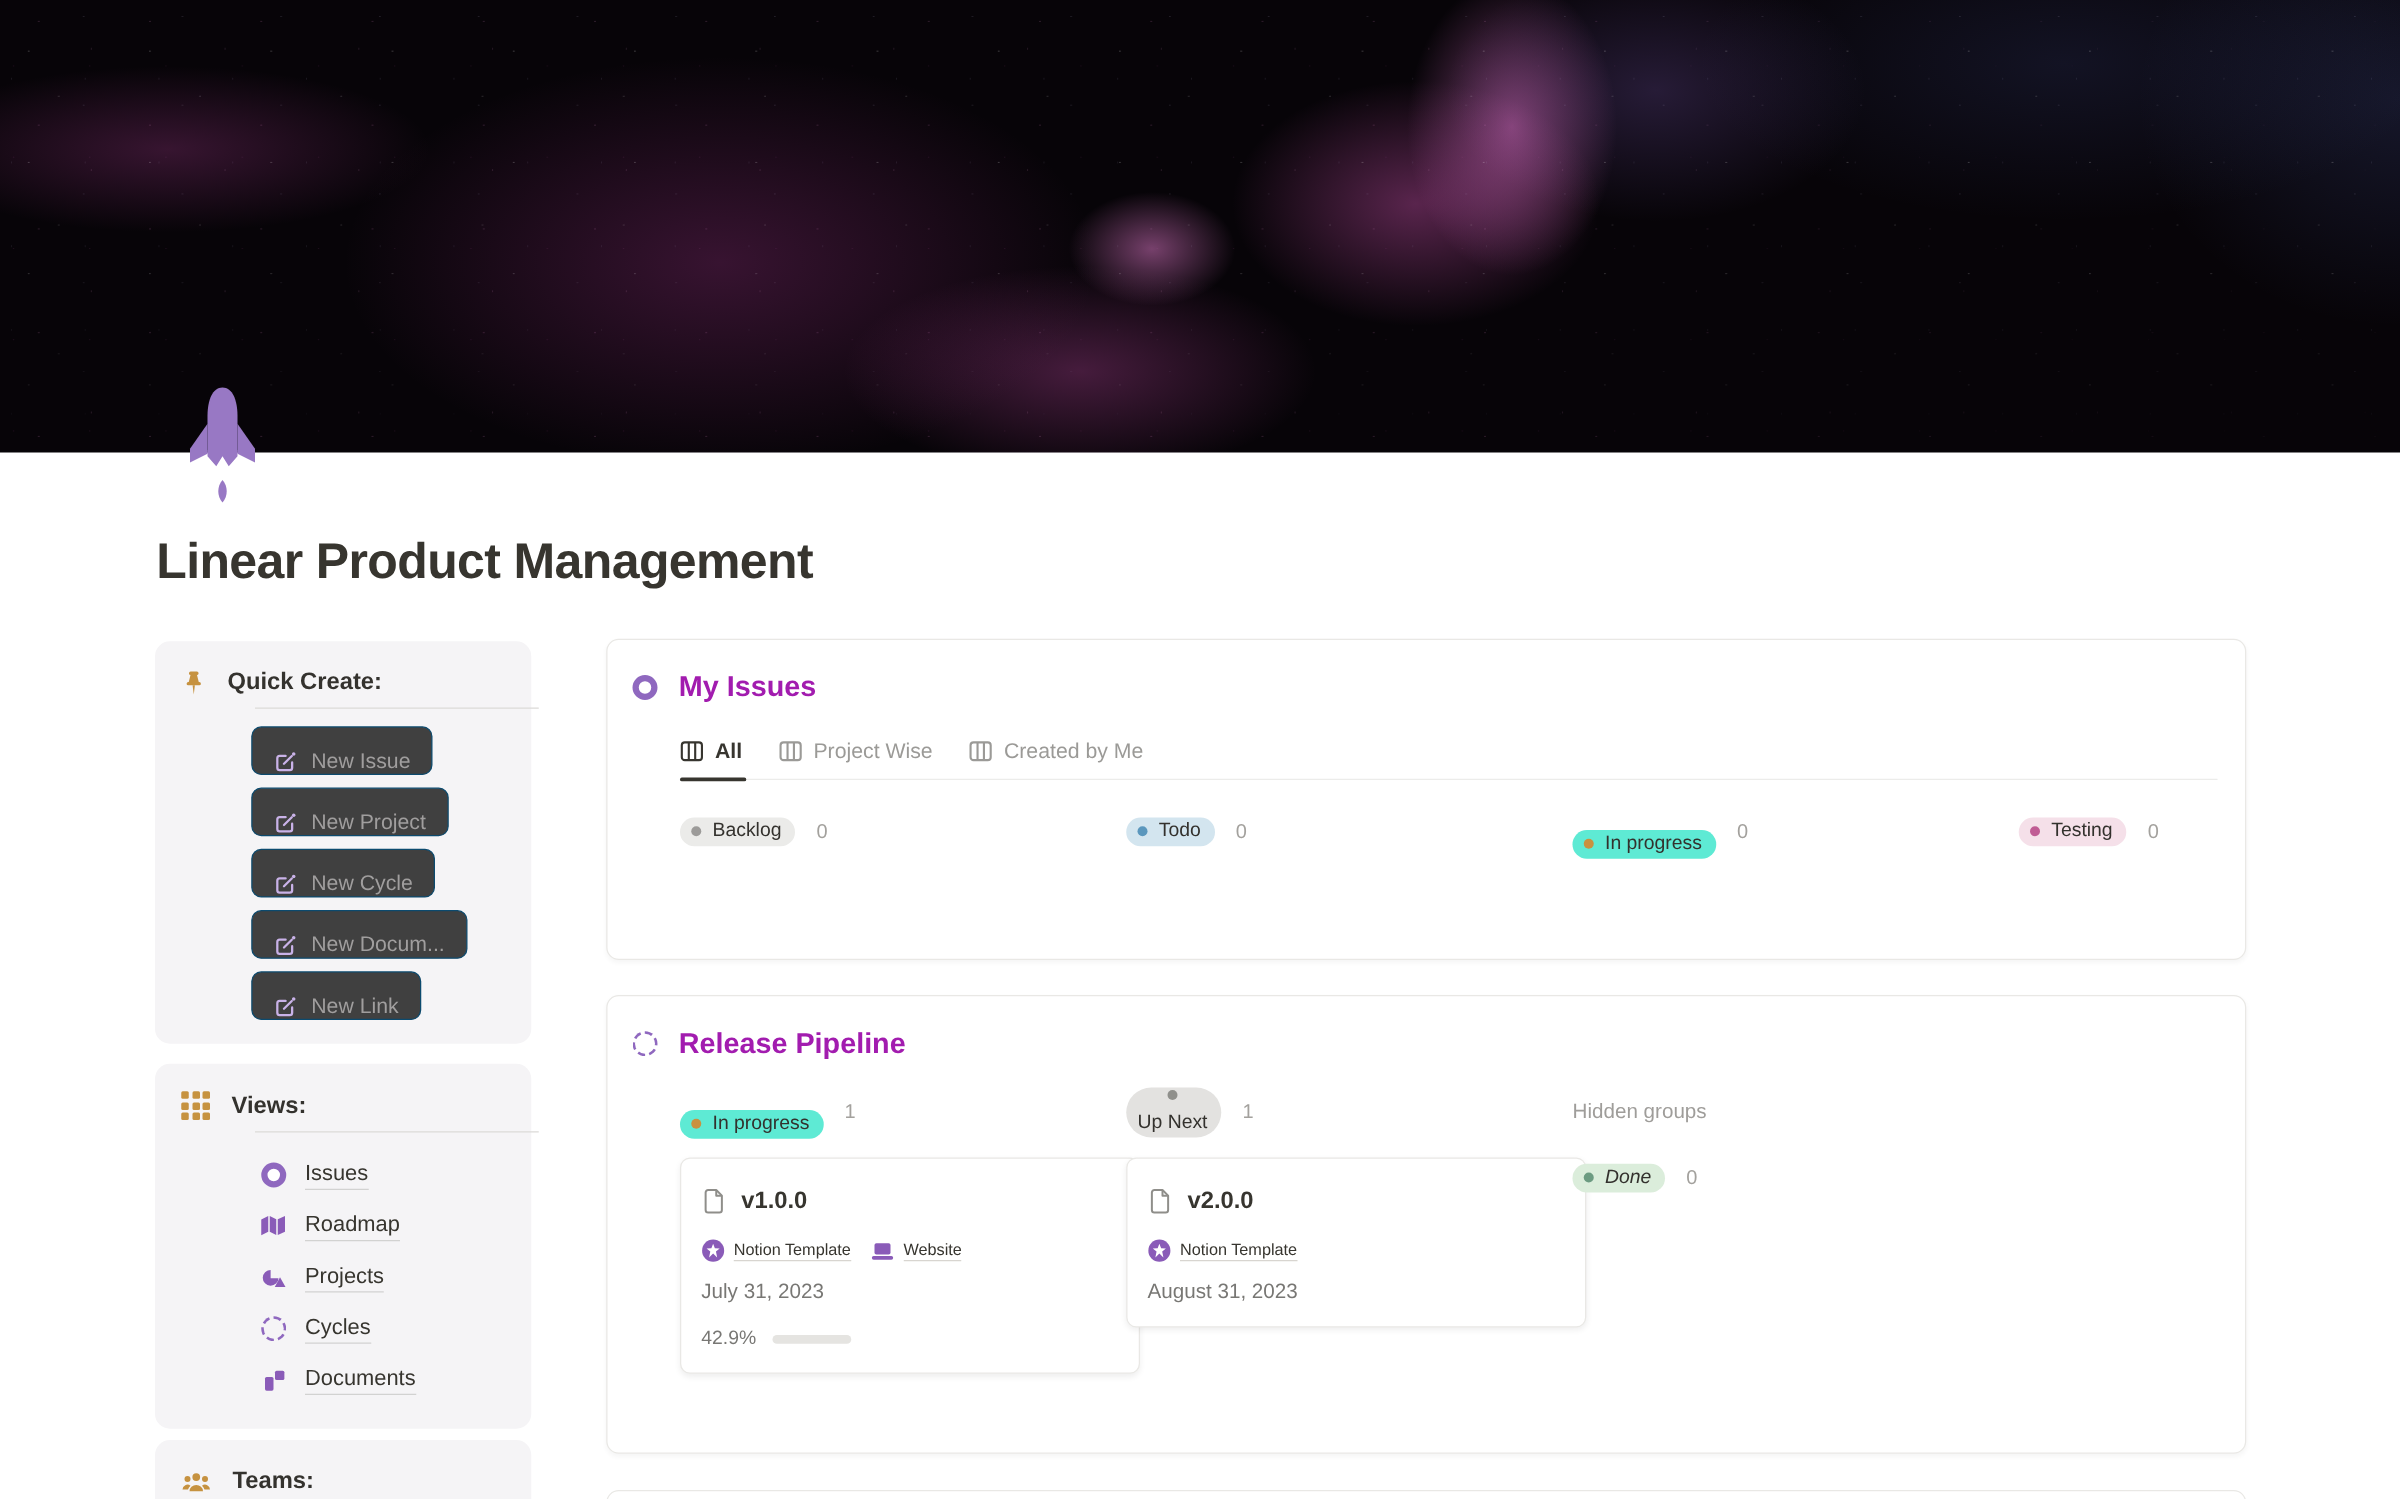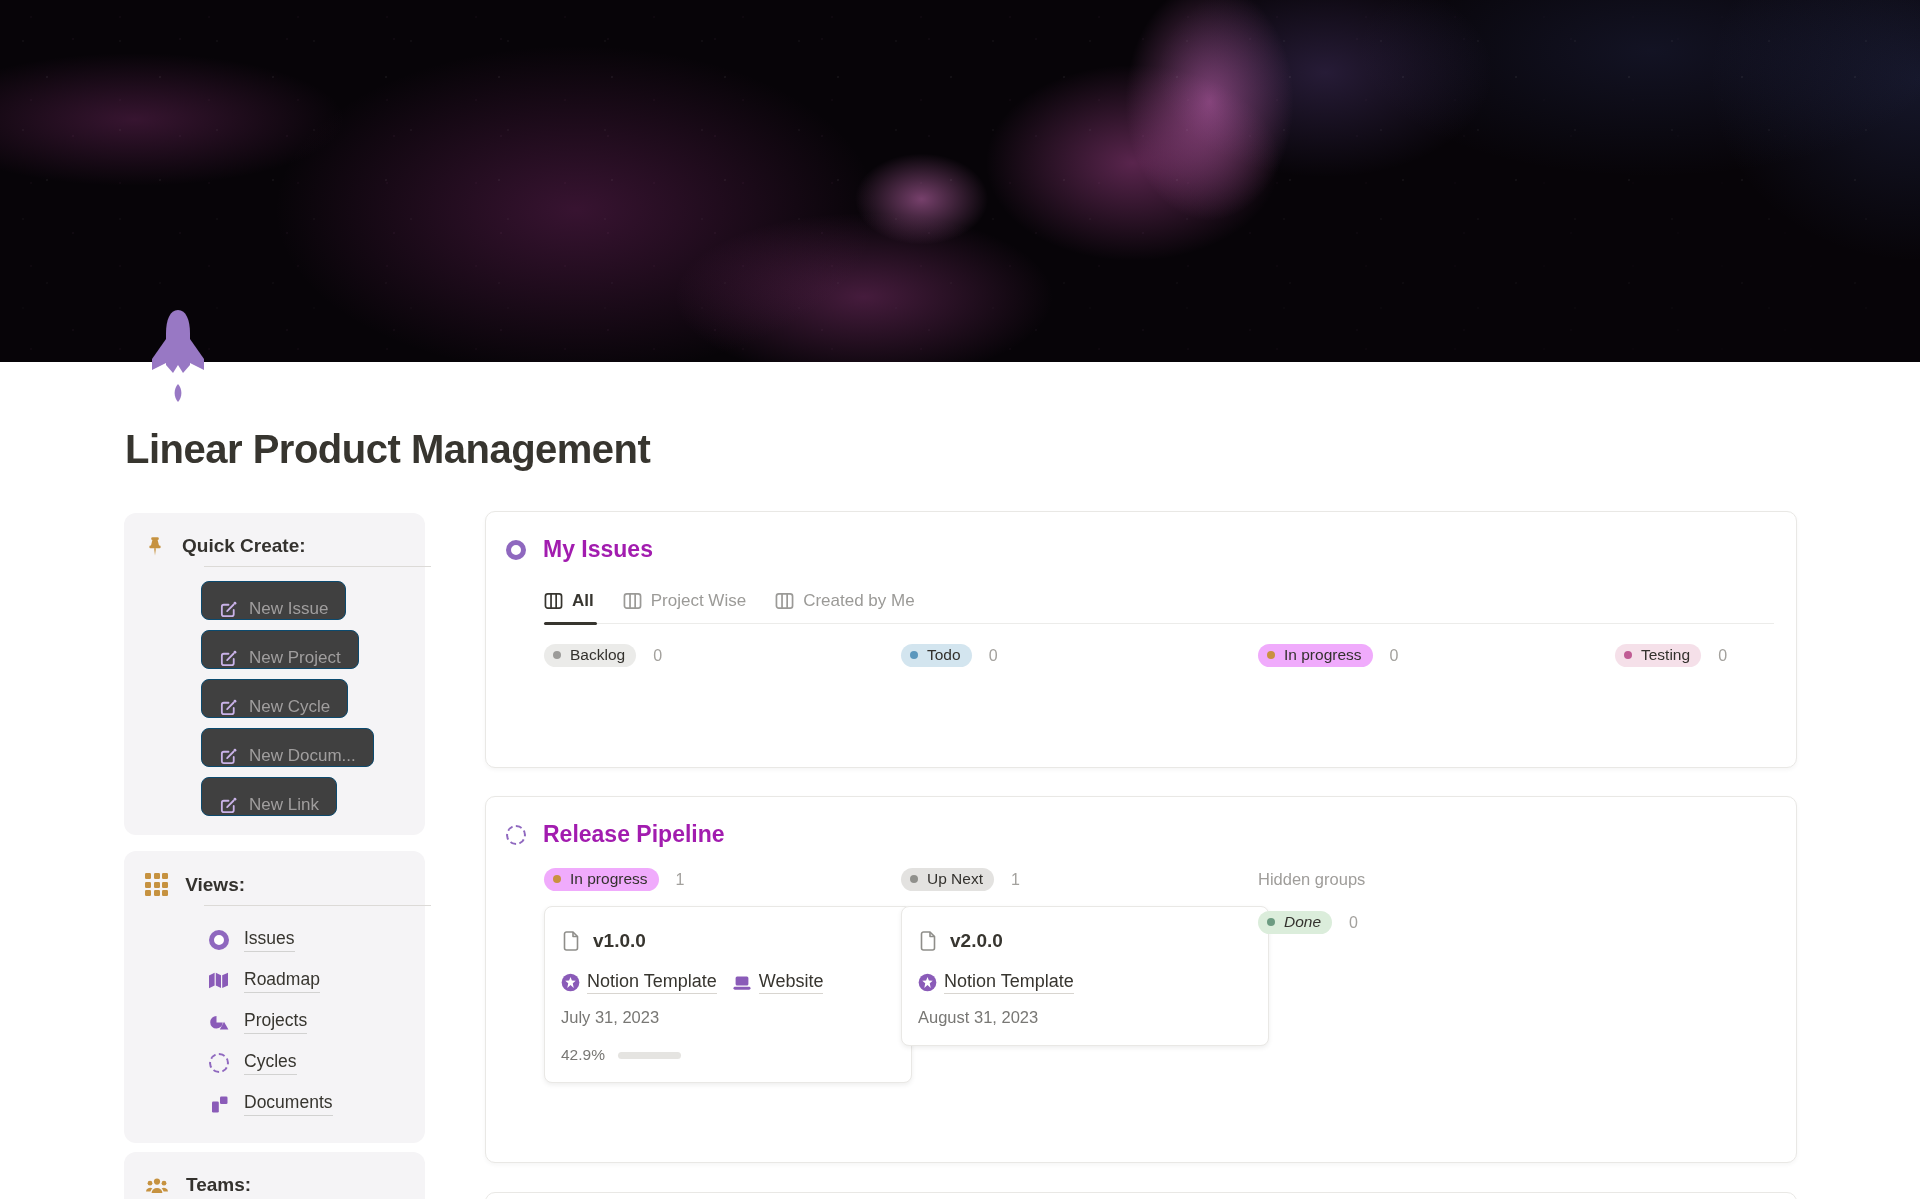--- a/index.html
+++ b/index.html
@@ -93,35 +93,35 @@
   .tab svg { flex:0 0 auto; }
 
   .group-row { display:grid; grid-template-columns:repeat(4,357px); margin:20px 0 0 58px; }
   .group-row.cols3 { grid-template-columns:repeat(3,357px); }
   .group-cell { display:flex; align-items:center; }
   .pill { display:inline-flex; align-items:center; gap:9px; padding:2px 11px 3px 9px;
     border-radius:999px; font-size:15.5px; font-weight:500; color:#33312d; cursor:pointer; }
   .pill .dot { width:8px; height:8px; border-radius:50%; flex:0 0 auto; }
   .pill-backlog { background:#ebebe9; }  .pill-backlog .dot { background:#9c9b99; }
   .pill-todo    { background:#d3e5ef; }  .pill-todo .dot    { background:#5b97bd; }
-  .pill-prog    { background:#f0abfc; }  .pill-prog .dot    { background:#c9913f; }
+  .pill-prog    { background:#5eead4;margin-top:20px; }  .pill-prog .dot    { background:#c9913f; }
   .pill-test    { background:#f5e0e9; }  .pill-test .dot    { background:#c05c94; }
-  .pill-upnext  { background:#e3e2e0; }  .pill-upnext .dot  { background:#90908c; }
+  .pill-upnext  { background:#e3e2e0;flex-direction:column; }  .pill-upnext .dot  { background:#90908c; }
   .pill-done    { background:#dbeddb;font-style:italic; }  .pill-done .dot    { background:#6c9b81; }
   .g-count { margin-left:17px; font-size:16px; color:#a3a19d; }
   .hidden-groups { font-size:16.5px; color:#9f9d9a; cursor:pointer; }
 
   .board-row { display:grid; grid-template-columns:repeat(3,357px); margin:15px 0 0 58px; align-items:start; }
   .vcard { width:368px; background:#fff; border:1px solid #e9e8e5; border-radius:8px;
     box-shadow:0 2px 5px rgba(0,0,0,.07); padding:23px 16px 18px 16px; cursor:pointer; }
   .vcard-title-row { display:flex; align-items:center; gap:12px; }
   .vcard-title { font-size:19px; font-weight:600; color:#37352f; }
   .vcard-links { display:flex; align-items:center; gap:15px; margin-top:19px; }
   .vlink { display:inline-flex; align-items:center; gap:7px; cursor:pointer; }
-  .vlink .llabel { font-size:18px; font-weight:500; color:#37352f;
+  .vlink .llabel { font-size:13px; font-weight:500; color:#37352f;
     border-bottom:1px solid #d8d5d0; padding-bottom:1px; }
   .vcard-date { margin-top:14px; font-size:16.5px; color:#787774; }
   .vcard-progress { display:flex; align-items:center; gap:13px; margin-top:19px; }
   .progress-label { font-size:15.5px; color:#787774; }
   .progress-track { width:63px; height:7px; background:#e5e4e1; border-radius:4px; overflow:hidden; }
   .progress-fill { height:100%; background:#699b75; border-radius:4px; }
   .done-cell { padding-top:5px; display:flex; align-items:center; }
 </style>
 </head>
 <body>

